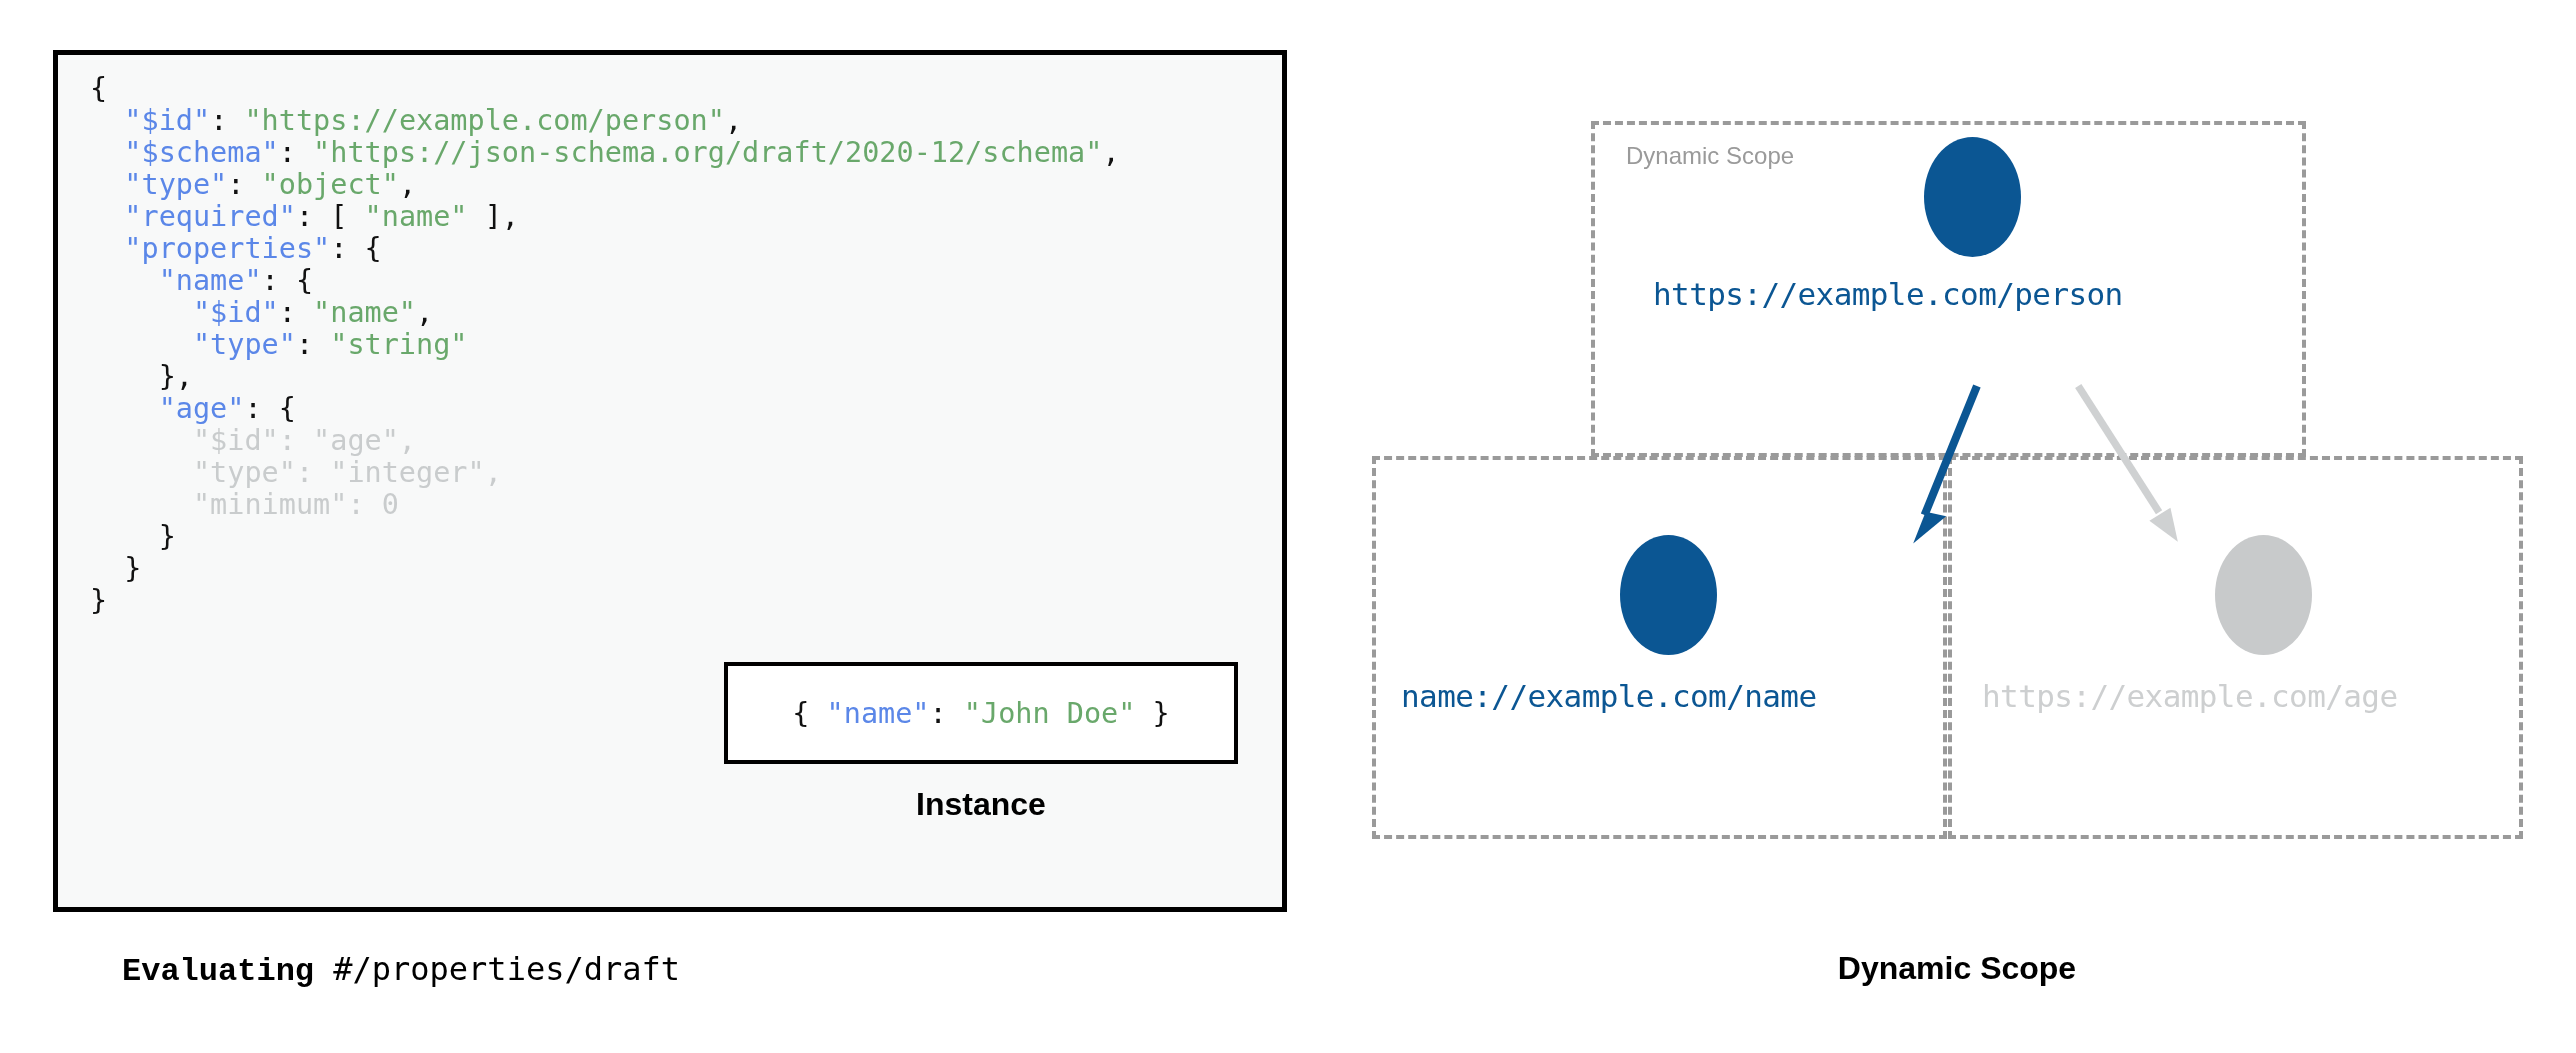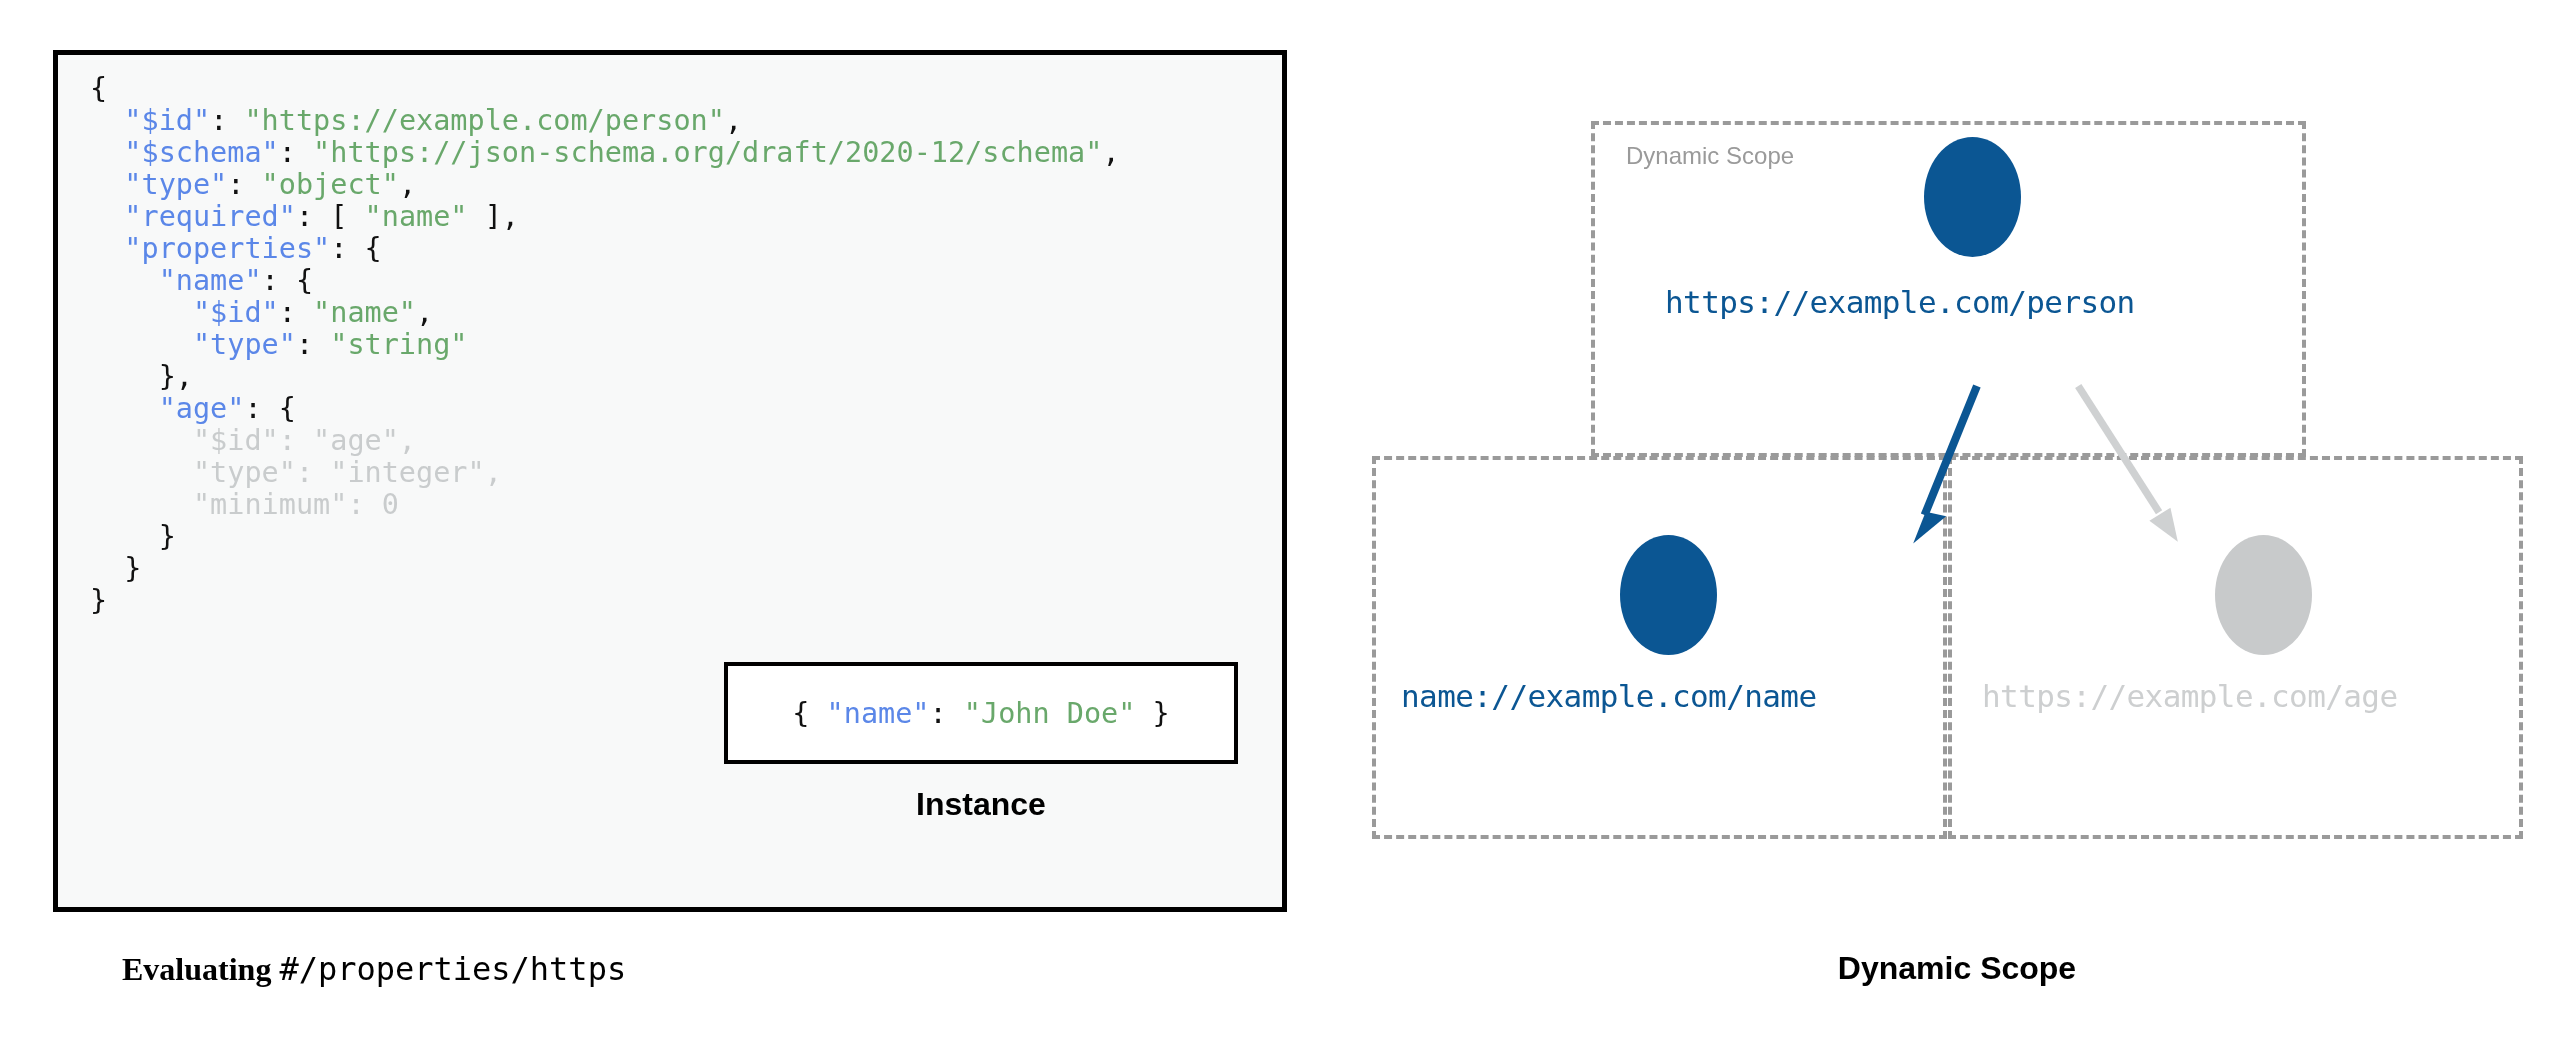--- a/index.html
+++ b/index.html
@@ -78,21 +78,21 @@
 
   
   #left-caption {
     position: absolute;
     left: 122px; top: 950px;
     font-size: 32px;
     color: #000000;
     white-space: pre;
   }
   #left-caption .cap-bold {
-    font-family: Liberation Serif, serif;
+    font-family: Liberation Mono, monospace;
     font-weight: bold;
   }
   #left-caption .cap-mono {
     font-family: "DejaVu Sans Mono", "Liberation Mono", monospace;
     font-weight: normal;
   }
 
   
   #right-panel {
     position: absolute;
@@ -124,21 +124,21 @@
   .node-label {
     position: absolute;
     font-family: "DejaVu Sans Mono", "Liberation Mono", monospace;
     font-size: 31px;
     white-space: nowrap;
     letter-spacing: -0.6px;
   }
   .node-label.active { color: #0b5693; }
   .node-label.dimmed { color: #cdcfd0; }
 
-  #label-person { left: 327px;  top: 276px; margin-top: 8px; }
+  #label-person { left: 315px;  top: 276px; }
   #label-name   { left: 63px;  top: 678px; }
   #label-age    { left: 644px; top: 678px; }
 
   #scope-tag {
     position: absolute;
     left: 288px; top: 142px;
     font-family: "Liberation Sans", sans-serif;
     font-size: 24px;
     color: #9a9a9a;
   }
@@ -169,21 +169,21 @@
   <div id="schema-card">
     <div id="schema-code"><span class="ln"><span class="tok-punct">{</span></span><span class="ln">  <span class="tok-key">"$id"</span><span class="tok-punct">: </span><span class="tok-str">"https://example.com/person"</span><span class="tok-punct">,</span></span><span class="ln">  <span class="tok-key">"$schema"</span><span class="tok-punct">: </span><span class="tok-str">"https://json-schema.org/draft/2020-12/schema"</span><span class="tok-punct">,</span></span><span class="ln">  <span class="tok-key">"type"</span><span class="tok-punct">: </span><span class="tok-str">"object"</span><span class="tok-punct">,</span></span><span class="ln">  <span class="tok-key">"required"</span><span class="tok-punct">: [ </span><span class="tok-str">"name"</span><span class="tok-punct"> ],</span></span><span class="ln">  <span class="tok-key">"properties"</span><span class="tok-punct">: {</span></span><span class="ln">    <span class="tok-key">"name"</span><span class="tok-punct">: {</span></span><span class="ln">      <span class="tok-key">"$id"</span><span class="tok-punct">: </span><span class="tok-str">"name"</span><span class="tok-punct">,</span></span><span class="ln">      <span class="tok-key">"type"</span><span class="tok-punct">: </span><span class="tok-str">"string"</span></span><span class="ln">    <span class="tok-punct">},</span></span><span class="ln">    <span class="tok-key">"age"</span><span class="tok-punct">: {</span></span><span class="ln">      <span class="tok-dim">"$id": "age",</span></span><span class="ln">      <span class="tok-dim">"type": "integer",</span></span><span class="ln">      <span class="tok-dim">"minimum": 0</span></span><span class="ln">    <span class="tok-punct">}</span></span><span class="ln">  <span class="tok-punct">}</span></span><span class="ln"><span class="tok-punct">}</span></span></div>
   </div>
 
   <div id="instance-box">
     <div id="instance-code"><span class="tok-punct">{ </span><span class="tok-key">"name"</span><span class="tok-punct">: </span><span class="tok-str">"John Doe"</span><span class="tok-punct"> }</span></div>
   </div>
 
   <div id="instance-caption">Instance</div>
 
-  <div id="left-caption"><span class="cap-bold">Evaluating </span><span class="cap-mono">#/properties/https</span></div>
+  <div id="left-caption"><span class="cap-bold">Evaluating </span><span class="cap-mono">#/properties/draft</span></div>
 
 </div>
 
 <div id="right-panel">
 
   <div class="scope-box" id="scope-root"></div>
   <div class="scope-box" id="scope-name"></div>
   <div class="scope-box" id="scope-age"></div>
 
   <div id="scope-tag">Dynamic Scope</div>

